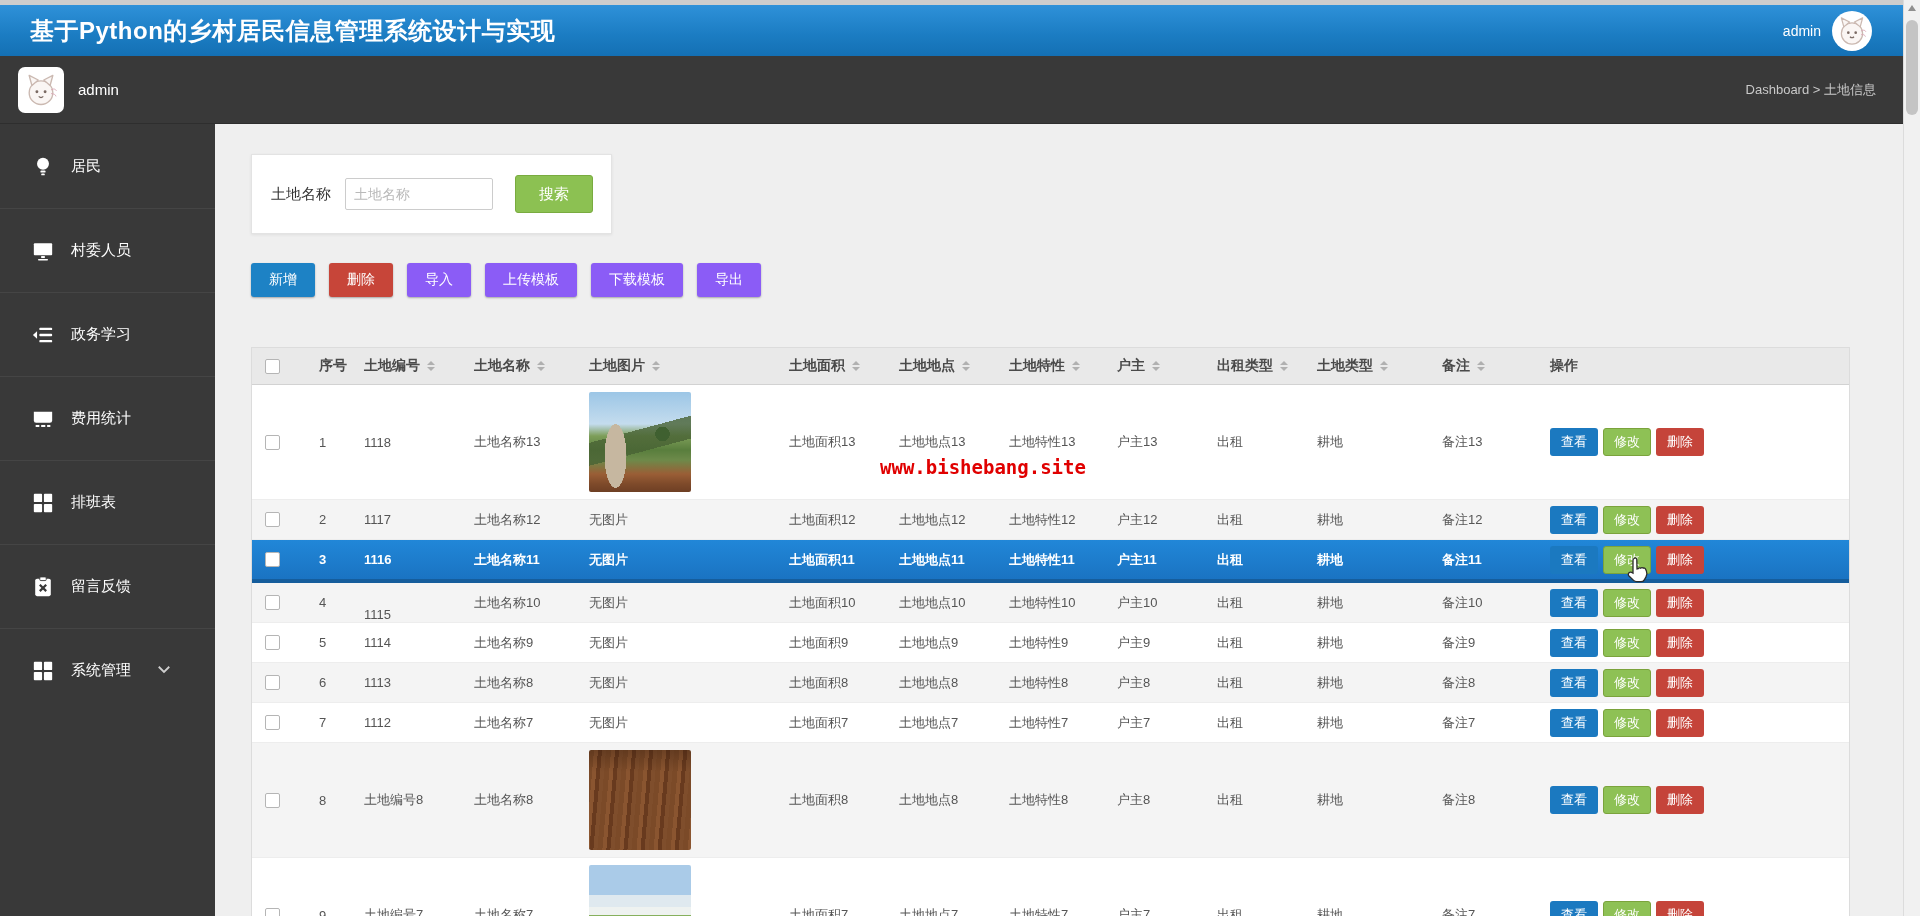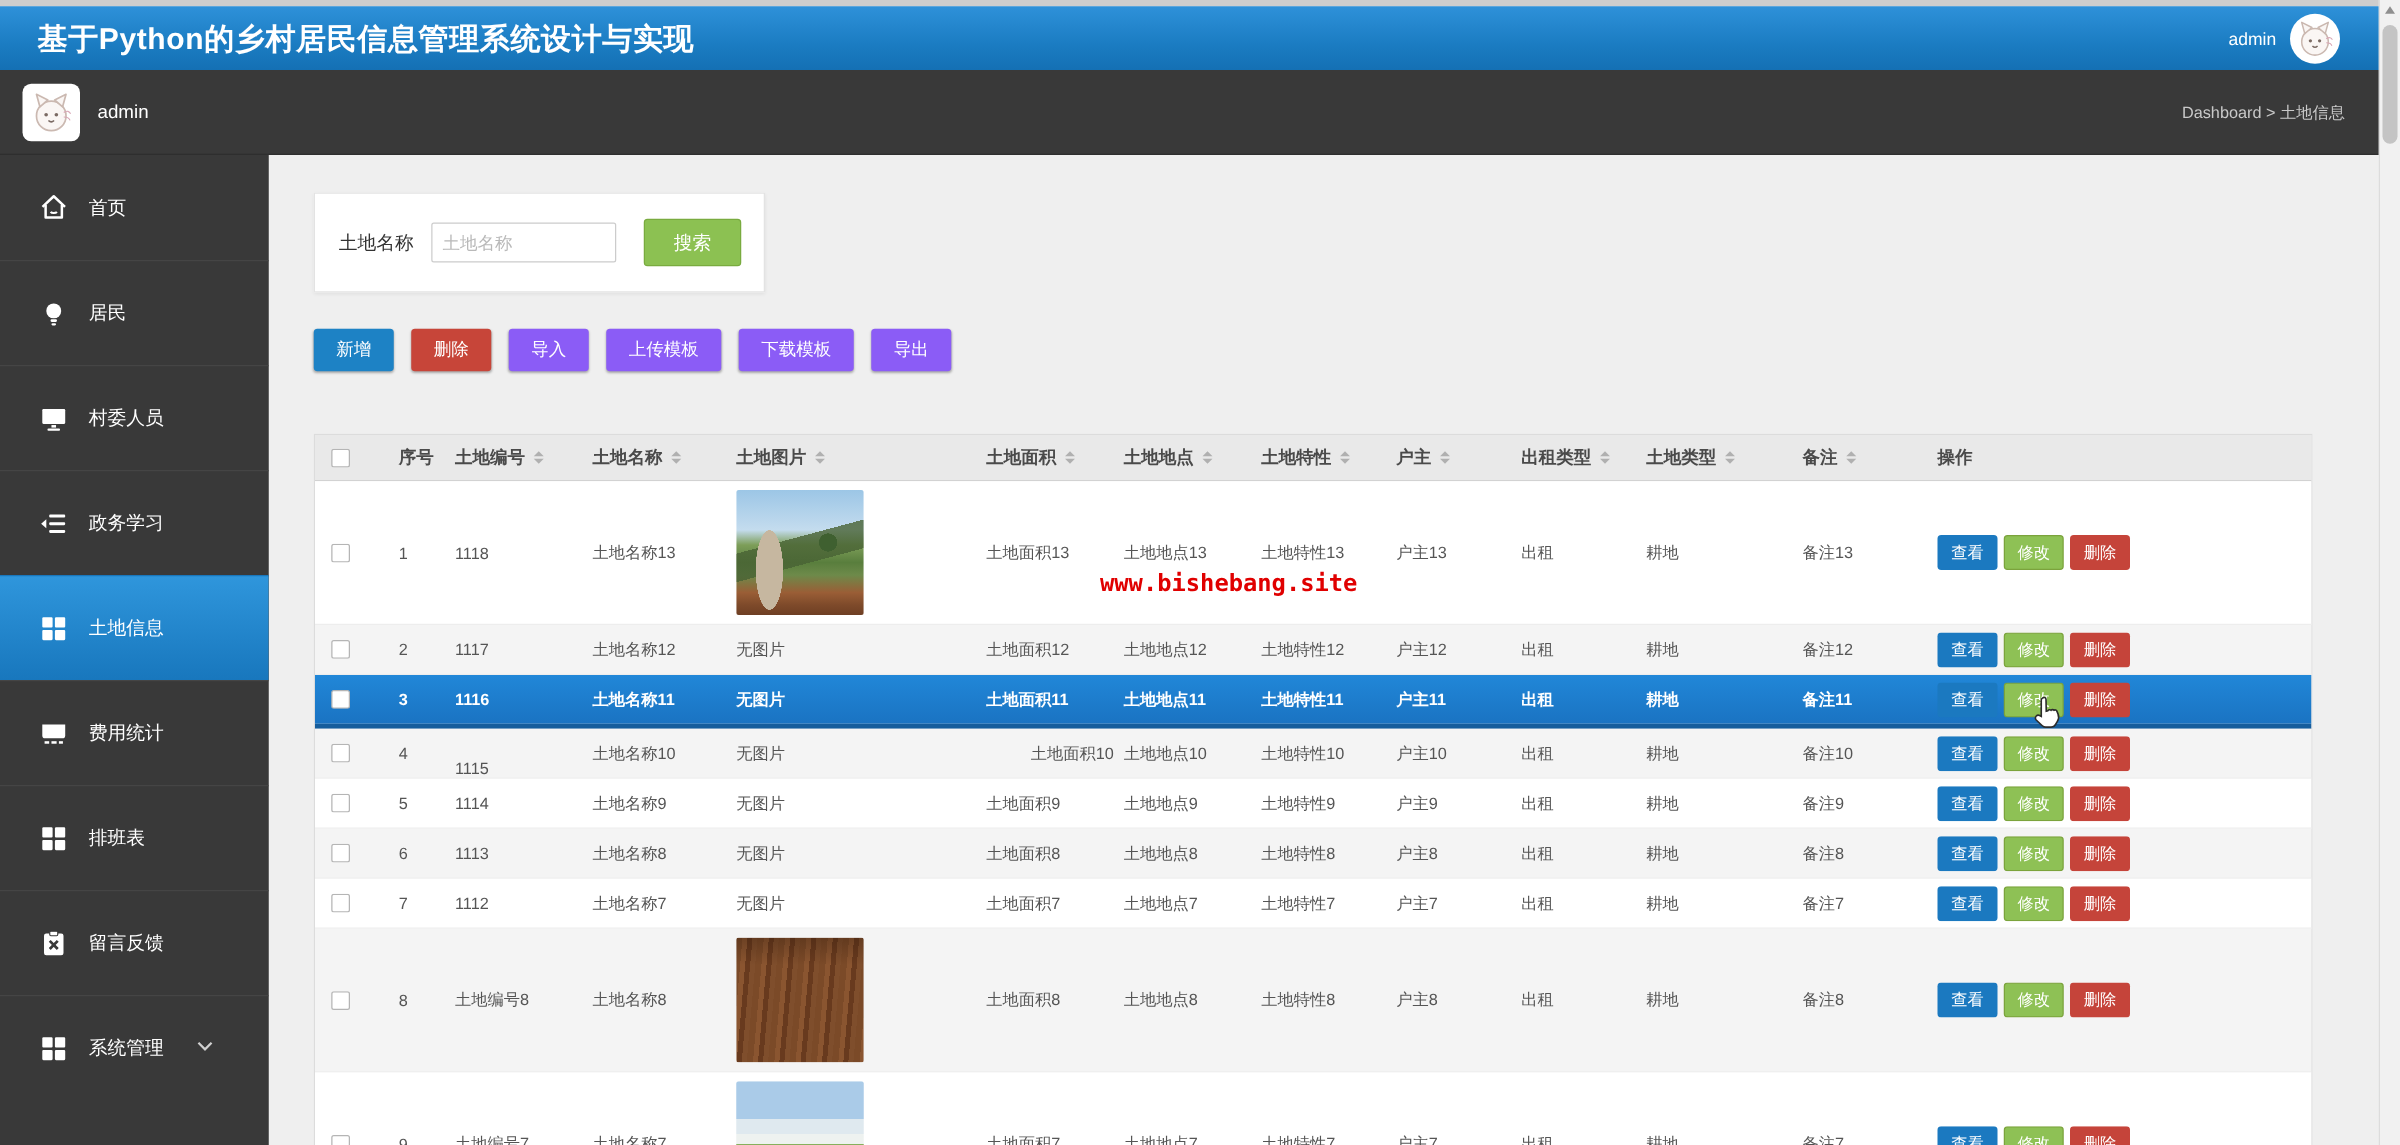--- a/index.html
+++ b/index.html
@@ -131,30 +131,20 @@
     </svg>
   </span>
   <span class="uname">admin</span>
   <span class="breadcrumb">Dashboard &gt; 土地信息</span>
 </div>
 
 <div class="main">
   <div class="sidebar">
       <div class="side-item">
         <span class="icon">
-          <svg viewBox="0 0 24 24" width="24" height="24" fill="none" stroke="#fff" stroke-width="2" stroke-linejoin="round">
-            <path d="M3 11.5 12 3l9 8.5"></path>
-            <path d="M5.5 10v10h13V10"></path>
-            <path d="M9.5 15.5c.8 1.2 4.2 1.2 5 0" stroke-width="1.6"></path>
-          </svg>
-        </span>
-        <span class="label">首页</span>
-      </div>
-      <div class="side-item">
-        <span class="icon">
           <svg viewBox="0 0 24 24" width="22" height="22">
             <circle cx="12" cy="9.5" r="6.5" fill="#fff"></circle>
             <rect x="9.2" y="16.8" width="5.6" height="2.4" rx="1" fill="#fff"></rect>
             <rect x="10" y="20.2" width="4" height="2" rx="1" fill="#fff"></rect>
           </svg>
         </span>
         <span class="label">居民</span>
       </div>
       <div class="side-item">
         <span class="icon">
@@ -169,31 +159,20 @@
       <div class="side-item">
         <span class="icon">
           <svg viewBox="0 0 24 24" width="22" height="22" fill="#fff">
             <rect x="8" y="4" width="14" height="2.6" rx="1"></rect>
             <rect x="8" y="10.7" width="14" height="2.6" rx="1"></rect>
             <rect x="8" y="17.4" width="14" height="2.6" rx="1"></rect>
             <path d="M5.5 8v8L1 12z"></path>
           </svg>
         </span>
         <span class="label">政务学习</span>
-      </div>
-      <div class="side-item active">
-        <span class="icon">
-          <svg viewBox="0 0 24 24" width="22" height="22" fill="#fff">
-            <rect x="2" y="2" width="9" height="9" rx="1"></rect>
-            <rect x="13" y="2" width="9" height="9" rx="1"></rect>
-            <rect x="2" y="13" width="9" height="9" rx="1"></rect>
-            <rect x="13" y="13" width="9" height="9" rx="1"></rect>
-          </svg>
-        </span>
-        <span class="label">土地信息</span>
       </div>
       <div class="side-item">
         <span class="icon">
           <svg viewBox="0 0 24 24" width="22" height="22" fill="#fff">
             <path d="M2 4h20v9.5a2.5 2.5 0 0 1-2.5 2.5h-15A2.5 2.5 0 0 1 2 13.5z"></path>
             <rect x="4" y="18.5" width="4" height="2.2"></rect>
             <rect x="10" y="18.5" width="4.5" height="2.2"></rect>
             <rect x="16.5" y="18.5" width="3.5" height="2.2"></rect>
           </svg>
         </span>
@@ -474,21 +453,21 @@
             </div>
             <div class="t-cell" style="width: 110px; margin-top: 23px;">
               <span>1115</span>
             </div>
             <div class="t-cell" style="width: 115px;">
               <span>土地名称10</span>
             </div>
             <div class="t-cell" style="width: 200px;">
               <span>无图片</span>
             </div>
-            <div class="t-cell" style="width: 110px; justify-content: flex-end;">
+            <div class="t-cell" style="width: 110px;">
               <span>土地面积10</span>
             </div>
             <div class="t-cell" style="width: 110px;">
               <span>土地地点10</span>
             </div>
             <div class="t-cell" style="width: 108px;">
               <span>土地特性10</span>
             </div>
             <div class="t-cell" style="width: 100px;">
               <span>户主10</span>

